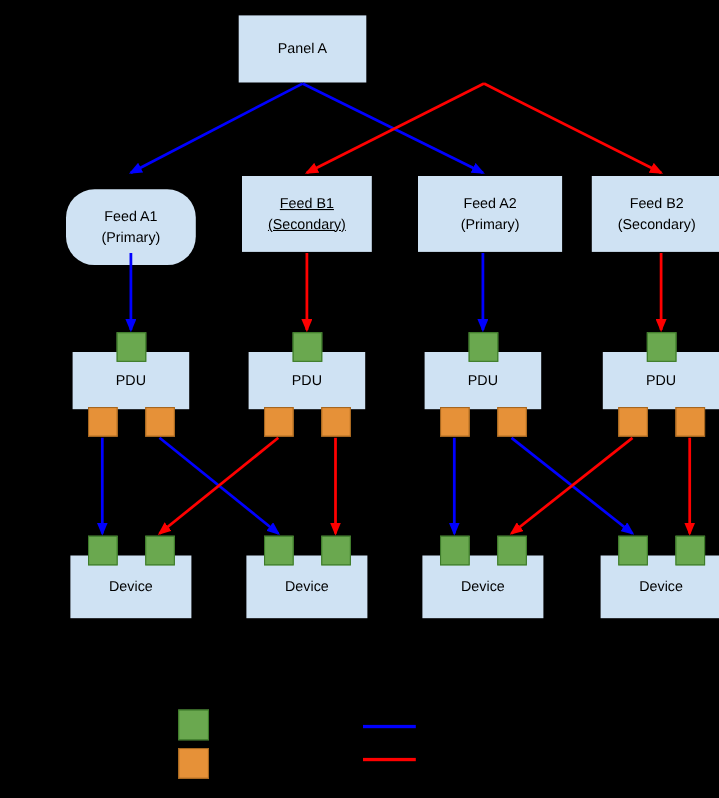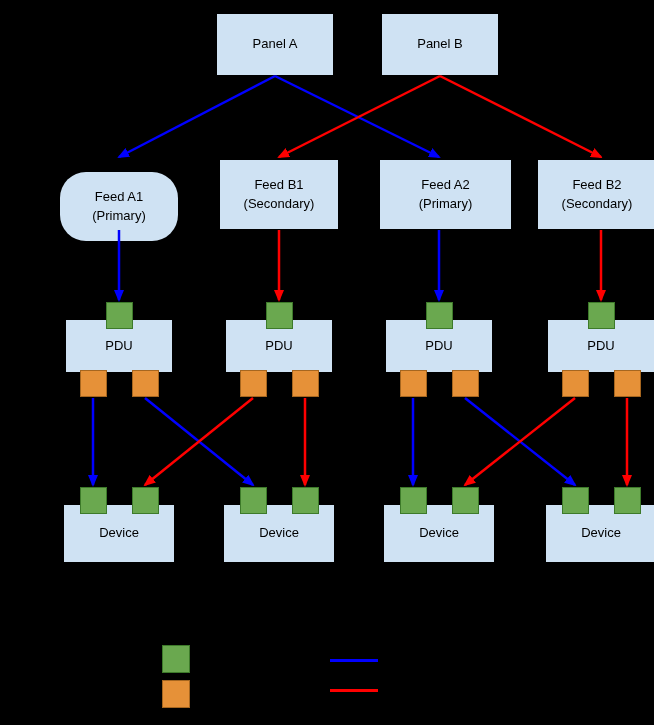--- a/index.html
+++ b/index.html
@@ -81,29 +81,26 @@
       <line x1="273" y1="398" x2="273" y2="485" stroke="#FF0000" stroke-width="2.5" marker-end="url(#marker-red)"></line>
       <line x1="381" y1="398" x2="381" y2="485" stroke="#0000FF" stroke-width="2.5" marker-end="url(#marker-blue)"></line>
       <line x1="433" y1="398" x2="543" y2="485" stroke="#0000FF" stroke-width="2.5" marker-end="url(#marker-blue)"></line>
       <line x1="543" y1="398" x2="433" y2="485" stroke="#FF0000" stroke-width="2.5" marker-end="url(#marker-red)"></line>
       <line x1="595" y1="398" x2="595" y2="485" stroke="#FF0000" stroke-width="2.5" marker-end="url(#marker-red)"></line>
     </svg>
 
   <div class="node" style="left:185px; top:14px; width:116px; height:61px;">
     <div>Panel A</div>
   </div>
-  <div class="node" style="left:350px; top:14px; width:116px; height:61px;">
-    <div>Panel B</div>
-  </div>
 
   <div class="node" style="left:28px; top:172px; width:118px; height:69px;border-radius:26px;">
     <div>Feed A1</div>
     <div>(Primary)</div>
   </div>
-  <div class="node" style="left:188px; top:160px; width:118px; height:69px;">
+  <div class="node" style="left:188px; top:160px; width:118px; height:69px;text-decoration:underline;">
     <div>Feed B1</div>
     <div>(Secondary)</div>
   </div>
   <div class="node" style="left:348px; top:160px; width:131px; height:69px;">
     <div>Feed A2</div>
     <div>(Primary)</div>
   </div>
   <div class="node" style="left:506px; top:160px; width:118px; height:69px;">
     <div>Feed B2</div>
     <div>(Secondary)</div>

